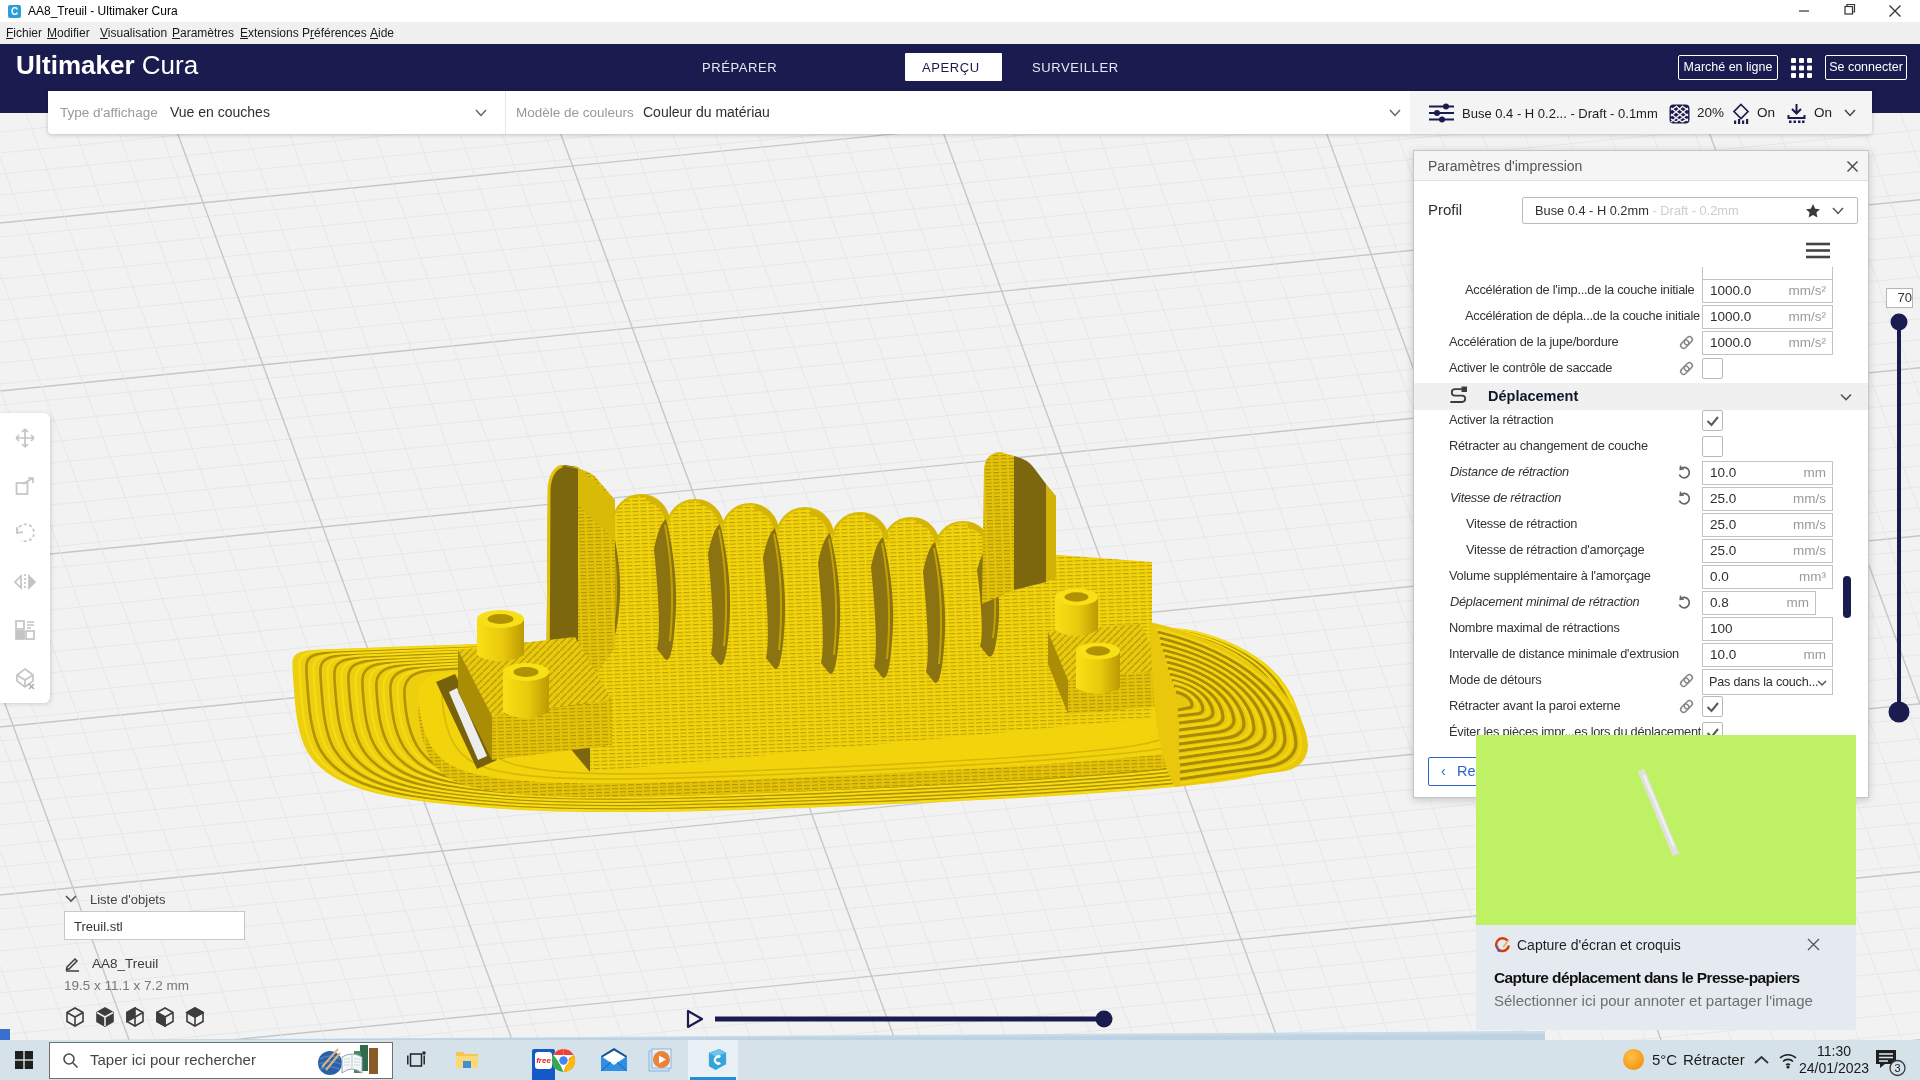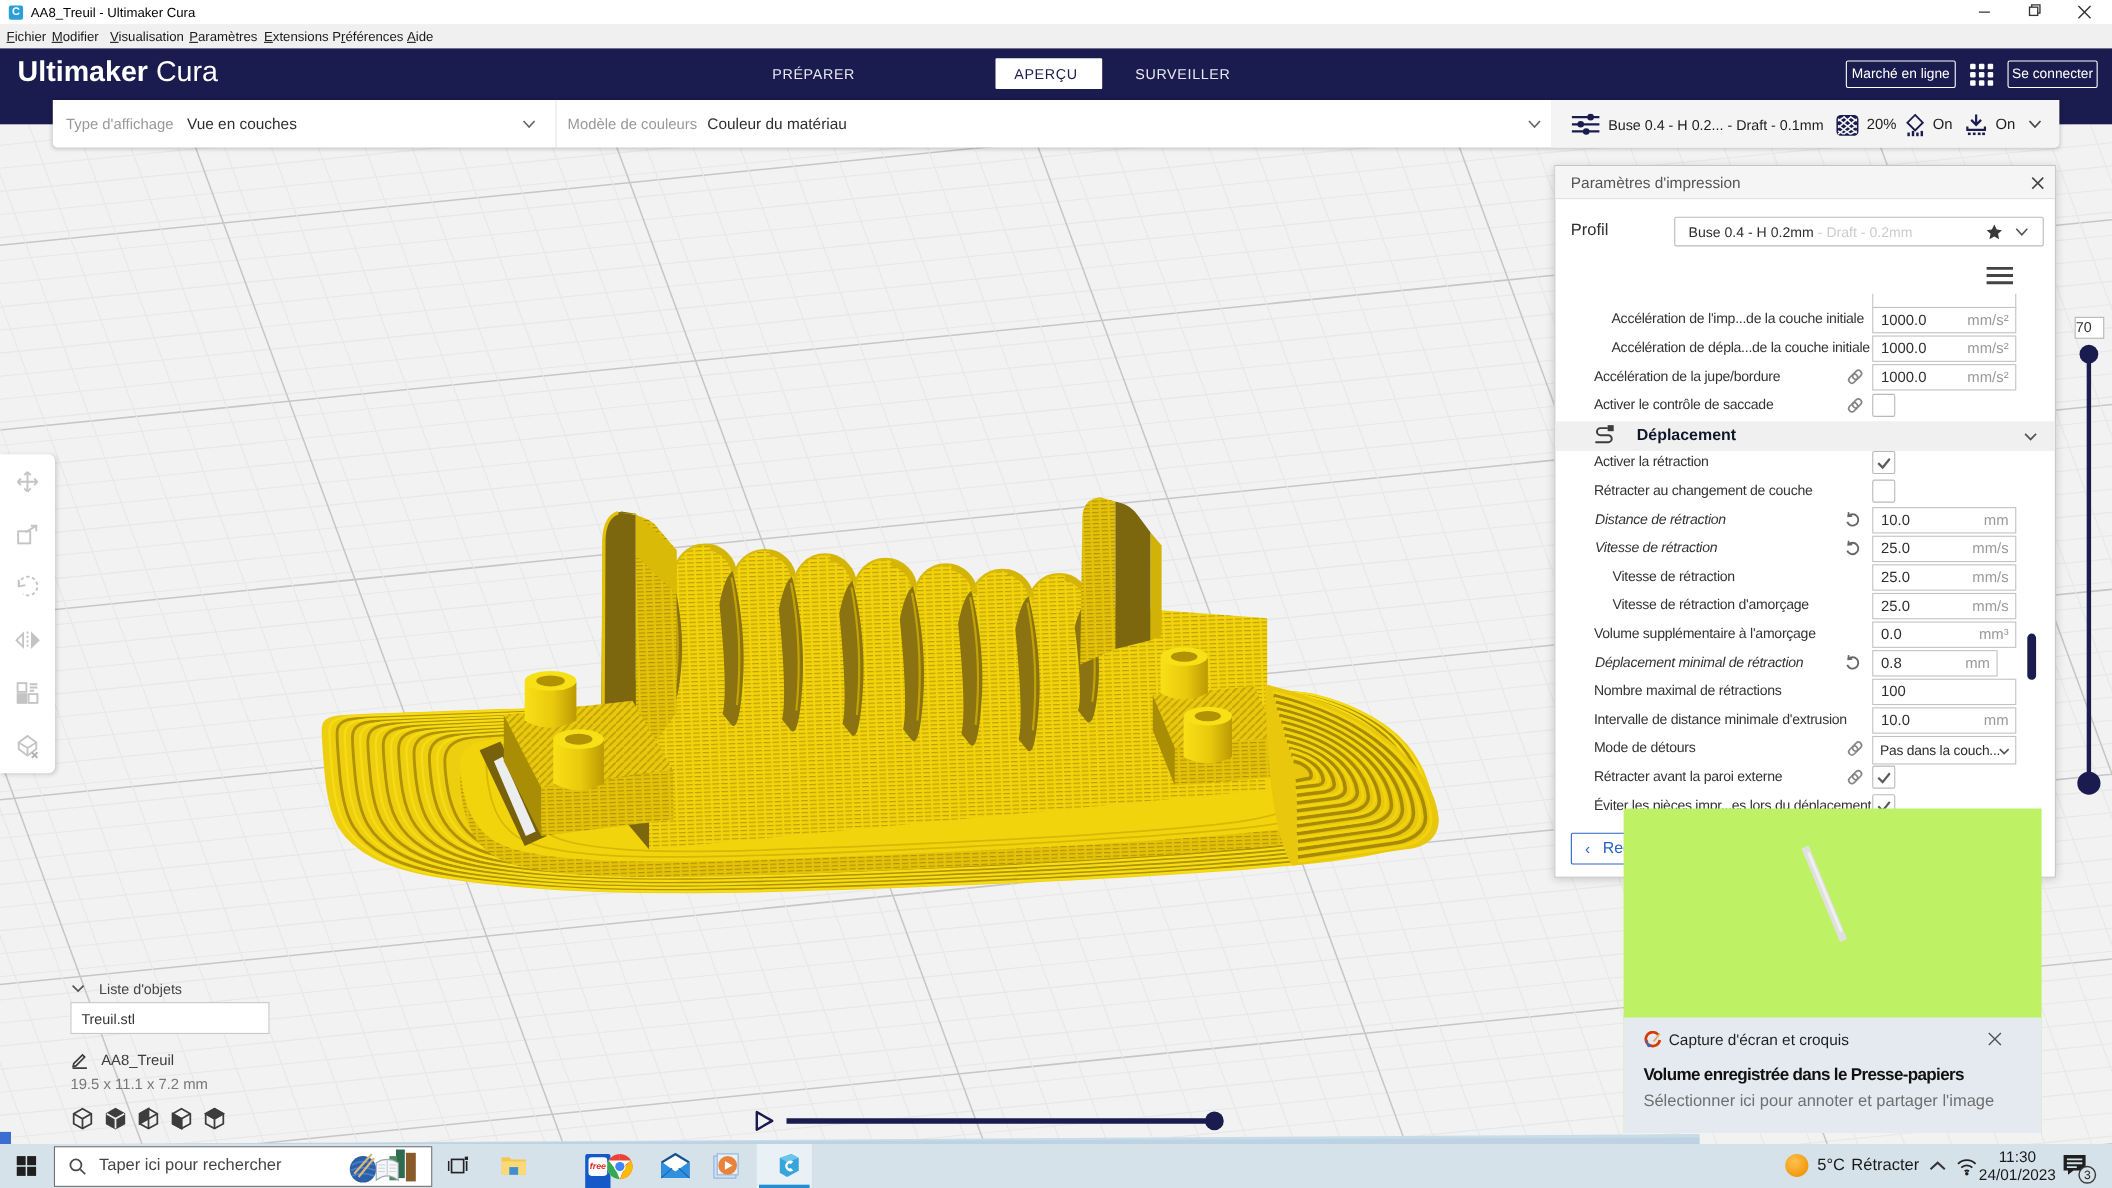--- a/index.html
+++ b/index.html
@@ -276,21 +276,21 @@
       <path d="M 1169,671 C 1208,680 1228,701 1229,719 C 1229,725 1223,728 1215,729 L 1179,734" fill="none" stroke="#f2d40e" stroke-width="2.6"></path>
       <path d="M 1172,680 C 1199,686 1212,701 1213,713 C 1213,717 1209,719 1204,720 L 1179,723" fill="none" stroke="#a88b04" stroke-width="3.2"></path>
       <path d="M 1171,677 C 1202,684 1218,701 1219,715 C 1219,720 1214,723 1208,723 L 1179,727" fill="none" stroke="#f2d40e" stroke-width="2.6"></path>
       <path d="M 1174,686 C 1193,690 1202,700 1203,709 C 1203,712 1200,714 1196,714 L 1178,716" fill="none" stroke="#a88b04" stroke-width="3.2"></path>
       <path d="M 1173,682 C 1196,688 1208,700 1208,711 C 1208,715 1205,717 1200,717 L 1178,720" fill="none" stroke="#f2d40e" stroke-width="2.6"></path>
       <path d="M 1176,692 C 1186,694 1192,700 1192,705 C 1192,707 1191,708 1188,708 L 1178,710" fill="none" stroke="#a88b04" stroke-width="3.2"></path>
       <path d="M 1175,688 C 1190,692 1197,700 1198,707 C 1198,710 1196,711 1193,711 L 1178,713" fill="none" stroke="#f2d40e" stroke-width="2.6"></path>
  </g>
 </svg>
 
-<div class="abs" style="left:1886px;top:288px;width:27px;height:20px;background:#fff;border:1px solid #b5b5b5;font-size:13px;color:#333;text-align:left;line-height:18px">70</div>
+<div class="abs" style="left:1886px;top:288px;width:27px;height:20px;background:#fff;border:1px solid #b5b5b5;font-size:13px;color:#333;text-align:right;line-height:18px">70</div>
 <svg class="abs" style="left:1880px;top:300px" width="40" height="440" viewBox="0 0 40 440">
   <line x1="19" y1="22" x2="19" y2="412" stroke="#1a1b4e" stroke-width="4"></line>
   <circle cx="19" cy="22" r="8.5" fill="#1a1b4e"></circle>
   <circle cx="19" cy="412" r="10.5" fill="#1a1b4e"></circle>
 </svg>
 
 <svg class="abs" style="left:680px;top:1005px" width="450" height="30" viewBox="0 0 450 30">
   <path d="M 8,6 L 8,22 L 22,14 Z" fill="none" stroke="#1a1b4e" stroke-width="2.2" stroke-linejoin="round"></path>
   <line x1="35" y1="14" x2="424" y2="14" stroke="#1a1b4e" stroke-width="5"></line>
   <circle cx="424" cy="14" r="8.5" fill="#1a1b4e"></circle>
@@ -655,21 +655,21 @@
   <svg style="position:absolute;left:18px;top:202px" width="17" height="17" viewBox="0 0 24 24">
     <path d="M 19,5 A 9 9 0 1 0 21,12" fill="none" stroke="#d83b01" stroke-width="3.4"></path>
     <circle cx="7" cy="19" r="2.2" fill="#2b6cd4"></circle>
       <circle cx="4.5" cy="13.5" r="1.6" fill="#2b6cd4"></circle>
     <path d="M 13,14 L 21,4" stroke="#e0a867" stroke-width="2.2"></path>
   </svg>
   <div style="position:absolute;left:41px;top:202px;font-size:14px;color:#1f1f1f">Capture d'écran et croquis</div>
   <svg style="position:absolute;left:330px;top:202px" width="15" height="15" viewBox="0 0 15 15">
       <path d="M 2,2 L 13,13 M 13,2 L 2,13" stroke="#555" stroke-width="1.3"></path>
     </svg>
-  <div style="position:absolute;left:18px;top:234px;font-size:15.5px;font-weight:bold;letter-spacing:-0.6px;color:#111">Volume enregistrée dans le Presse-papiers</div>
+  <div style="position:absolute;left:18px;top:234px;font-size:15.5px;font-weight:bold;letter-spacing:-0.6px;color:#111">Capture déplacement dans le Presse-papiers</div>
   <div style="position:absolute;left:18px;top:257px;font-size:15px;color:#6f6f6f">Sélectionner ici pour annoter et partager l'image</div>
 </div>
 
 <div class="abs" style="left:0;top:1040px;width:1920px;height:40px;background:#d6e2ea"></div>
 <svg class="abs" style="left:15px;top:1051px" width="18" height="18" viewBox="0 0 18 18">
   <g fill="#1f1f1f">
       <rect x="0" y="0" width="8.3" height="8.3"></rect>
       <rect x="9.7" y="0" width="8.3" height="8.3"></rect>
       <rect x="0" y="9.7" width="8.3" height="8.3"></rect>
       <rect x="9.7" y="9.7" width="8.3" height="8.3"></rect>

